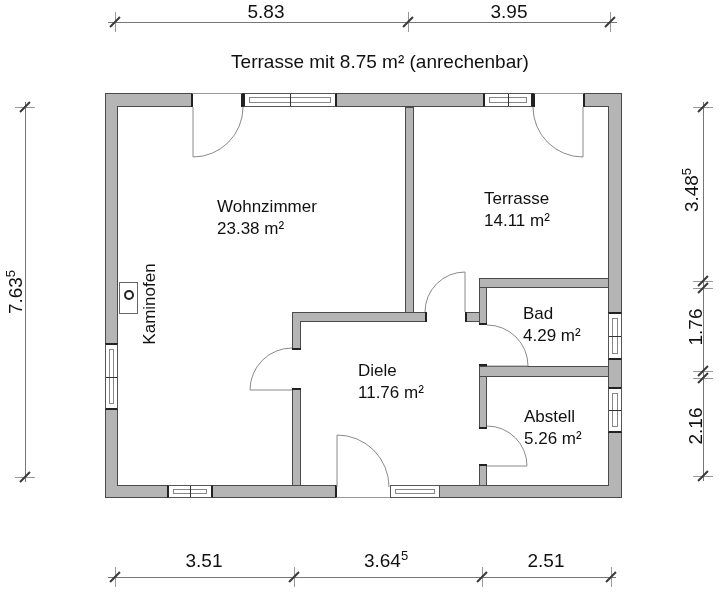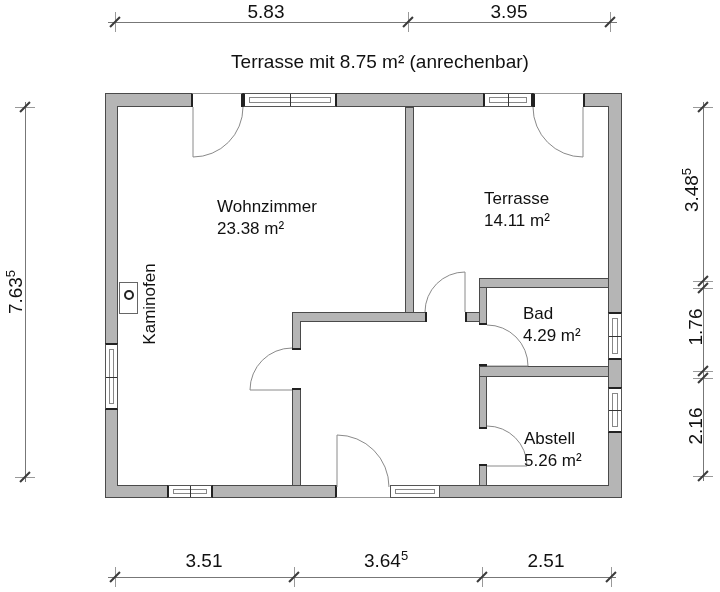--- a/index.html
+++ b/index.html
@@ -122,23 +122,27 @@
     <div>23.38 m²</div>
   </div>
   <div class="room-label" style="left:484px;top:188px;">
     <div>Terrasse</div>
     <div>14.11 m²</div>
   </div>
   <div class="room-label" style="left:523px;top:303px;">
     <div>Bad</div>
     <div>4.29 m²</div>
   </div>
-  <div class="room-label" style="left:524px;top:406px;margin-top:22px;">
+  <div class="room-label" style="left:524px;top:406px;">
     <div>Abstell</div>
     <div>5.26 m²</div>
+  </div>
+  <div class="room-label" style="left:358px;top:360px;">
+    <div>Diele</div>
+    <div>11.76 m²</div>
   </div>
 
   <div class="dline" style="left:108px;top:22px;width:509px;height:1px;"></div>
   <div class="ext-v" style="left:115px;top:12px;"></div>
   <div class="ext-v" style="left:408px;top:12px;"></div>
   <div class="ext-v" style="left:610px;top:12px;"></div>
   <div class="slash" style="left:108px;top:21px;"></div>
   <div class="slash" style="left:401px;top:21px;"></div>
   <div class="slash" style="left:603px;top:21px;"></div>
   <div class="dim-label centered" style="left:262px;top:2px;padding-left:8px;">

